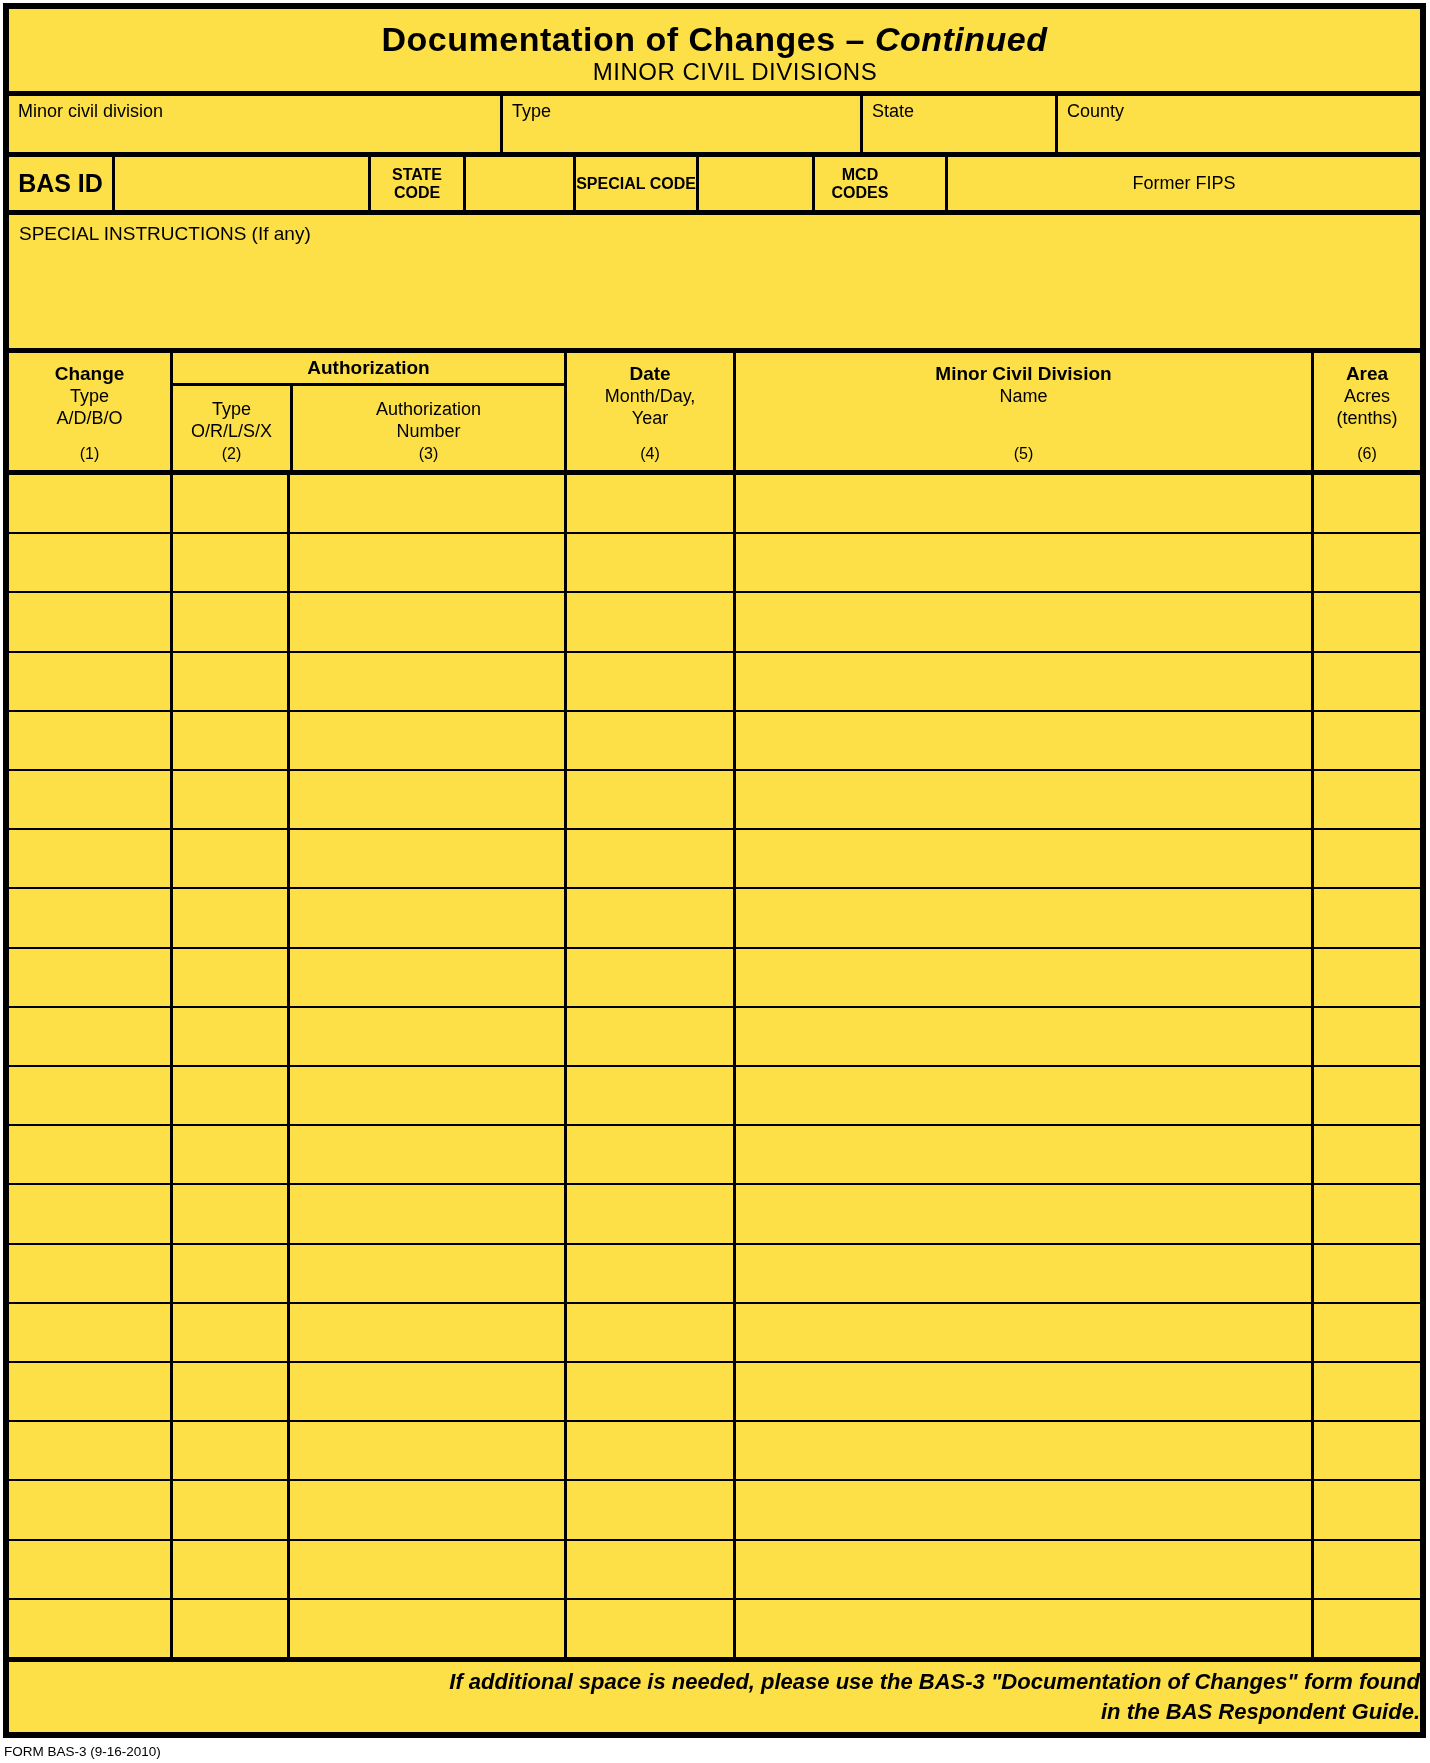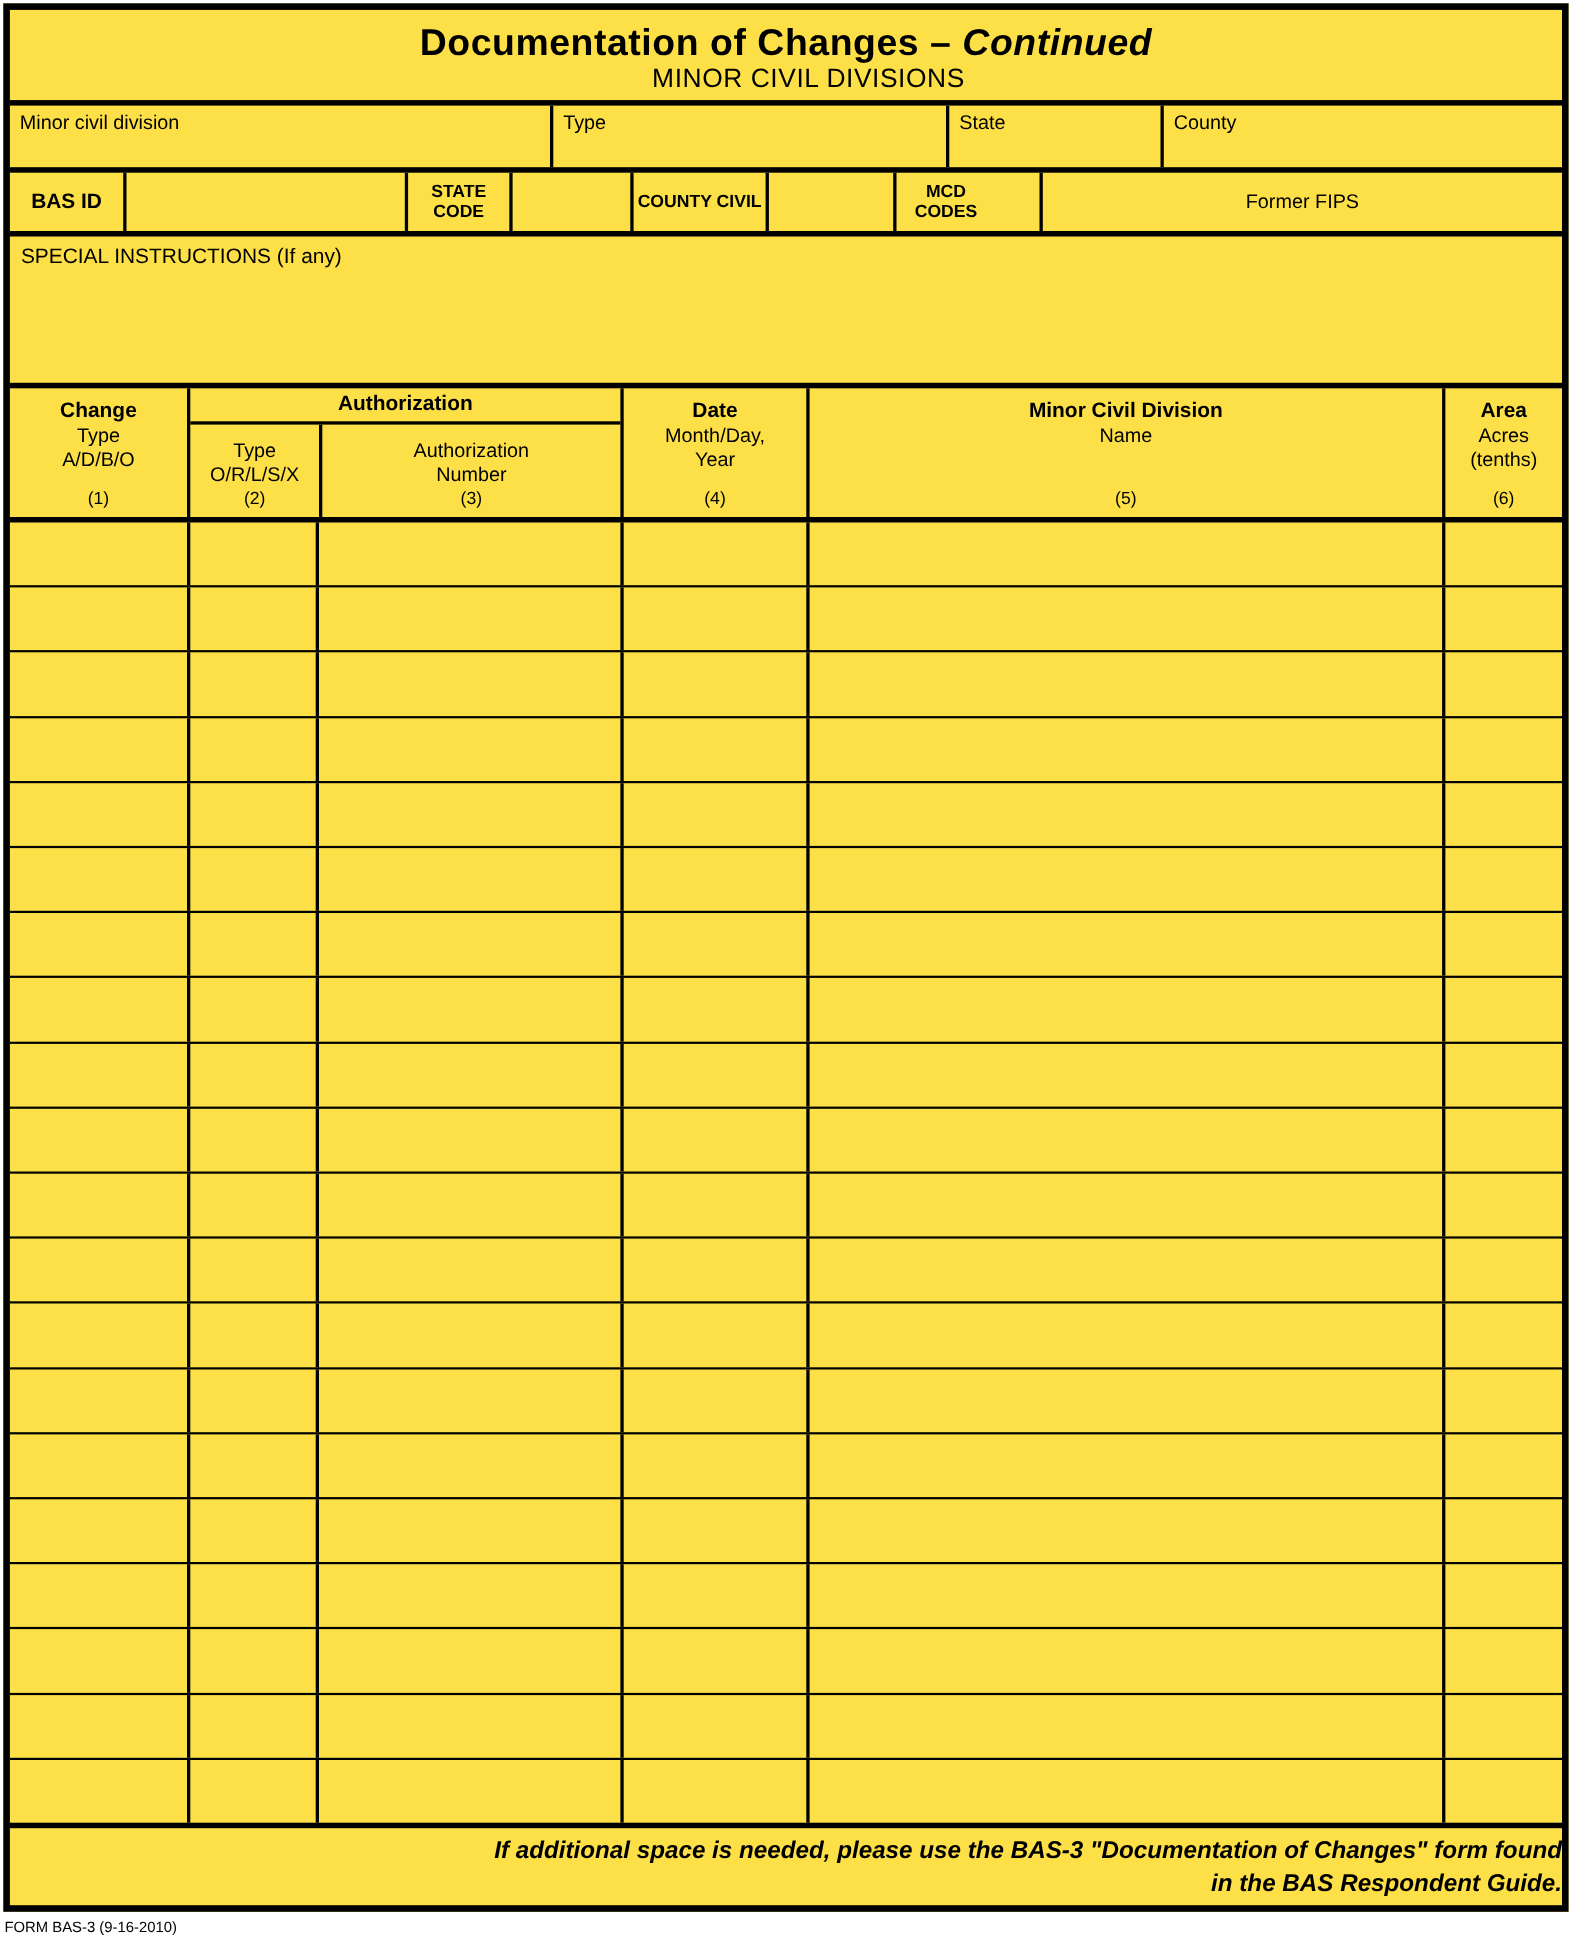--- a/index.html
+++ b/index.html
@@ -31,21 +31,21 @@
   .fcell { padding: 5px 9px; font-size: 18px; }
   .f1 { width: 491px; }
   .f2 { width: 360px; border-left: 3px solid #000; }
   .f3 { width: 365px; border-left: 3px solid #000; }
   .f4 { flex: 1;      border-left: 3px solid #000; }
 
   
   .sec-bas { height: 58px; border-bottom: 5px solid #000; display: flex; }
   .bcell { display: flex; align-items: center; justify-content: center; text-align: center; }
   .bcell + .bcell { border-left: 3px solid #000; }
-  .b1 { width: 103px; font-weight: bold; font-size: 19px; }
+  .b1 { width: 103px; font-weight: bold; font-size: 25px; }
   .b2 { width: 256px; }
   .b3 { width: 95px;  font-weight: bold; font-size: 16px; line-height: 18px; }
   .b4 { width: 110px; }
   .b5 { width: 123px; font-weight: bold; font-size: 16px; line-height: 18px; }
   .b6 { width: 116px; }
   .b7 { width: 93px;  font-weight: bold; font-size: 16px; line-height: 18px; }
   .b8 { flex: 1; font-size: 18px; margin-left: 40px; }
 
   
   .sec-special { height: 138px; border-bottom: 5px solid #000; padding: 8px 10px; font-size: 19px; }
@@ -110,21 +110,21 @@
     <div class="fcell f3">
       <span>County</span>
     </div>
   </div>
 
   <div class="sec-bas">
     <div class="bcell b1">BAS ID</div>
     <div class="bcell b2"></div>
     <div class="bcell b3">STATE CODE</div>
     <div class="bcell b4"></div>
-    <div class="bcell b5">COUNTY CIVIL</div>
+    <div class="bcell b5">SPECIAL CODE</div>
     <div class="bcell b6"></div>
     <div class="bcell b7">MCD CODES</div>
     <div class="bcell b8">
       <span>Former FIPS</span>
     </div>
   </div>
 
   <div class="sec-special">
     <span>SPECIAL INSTRUCTIONS (If any)</span>
   </div>

